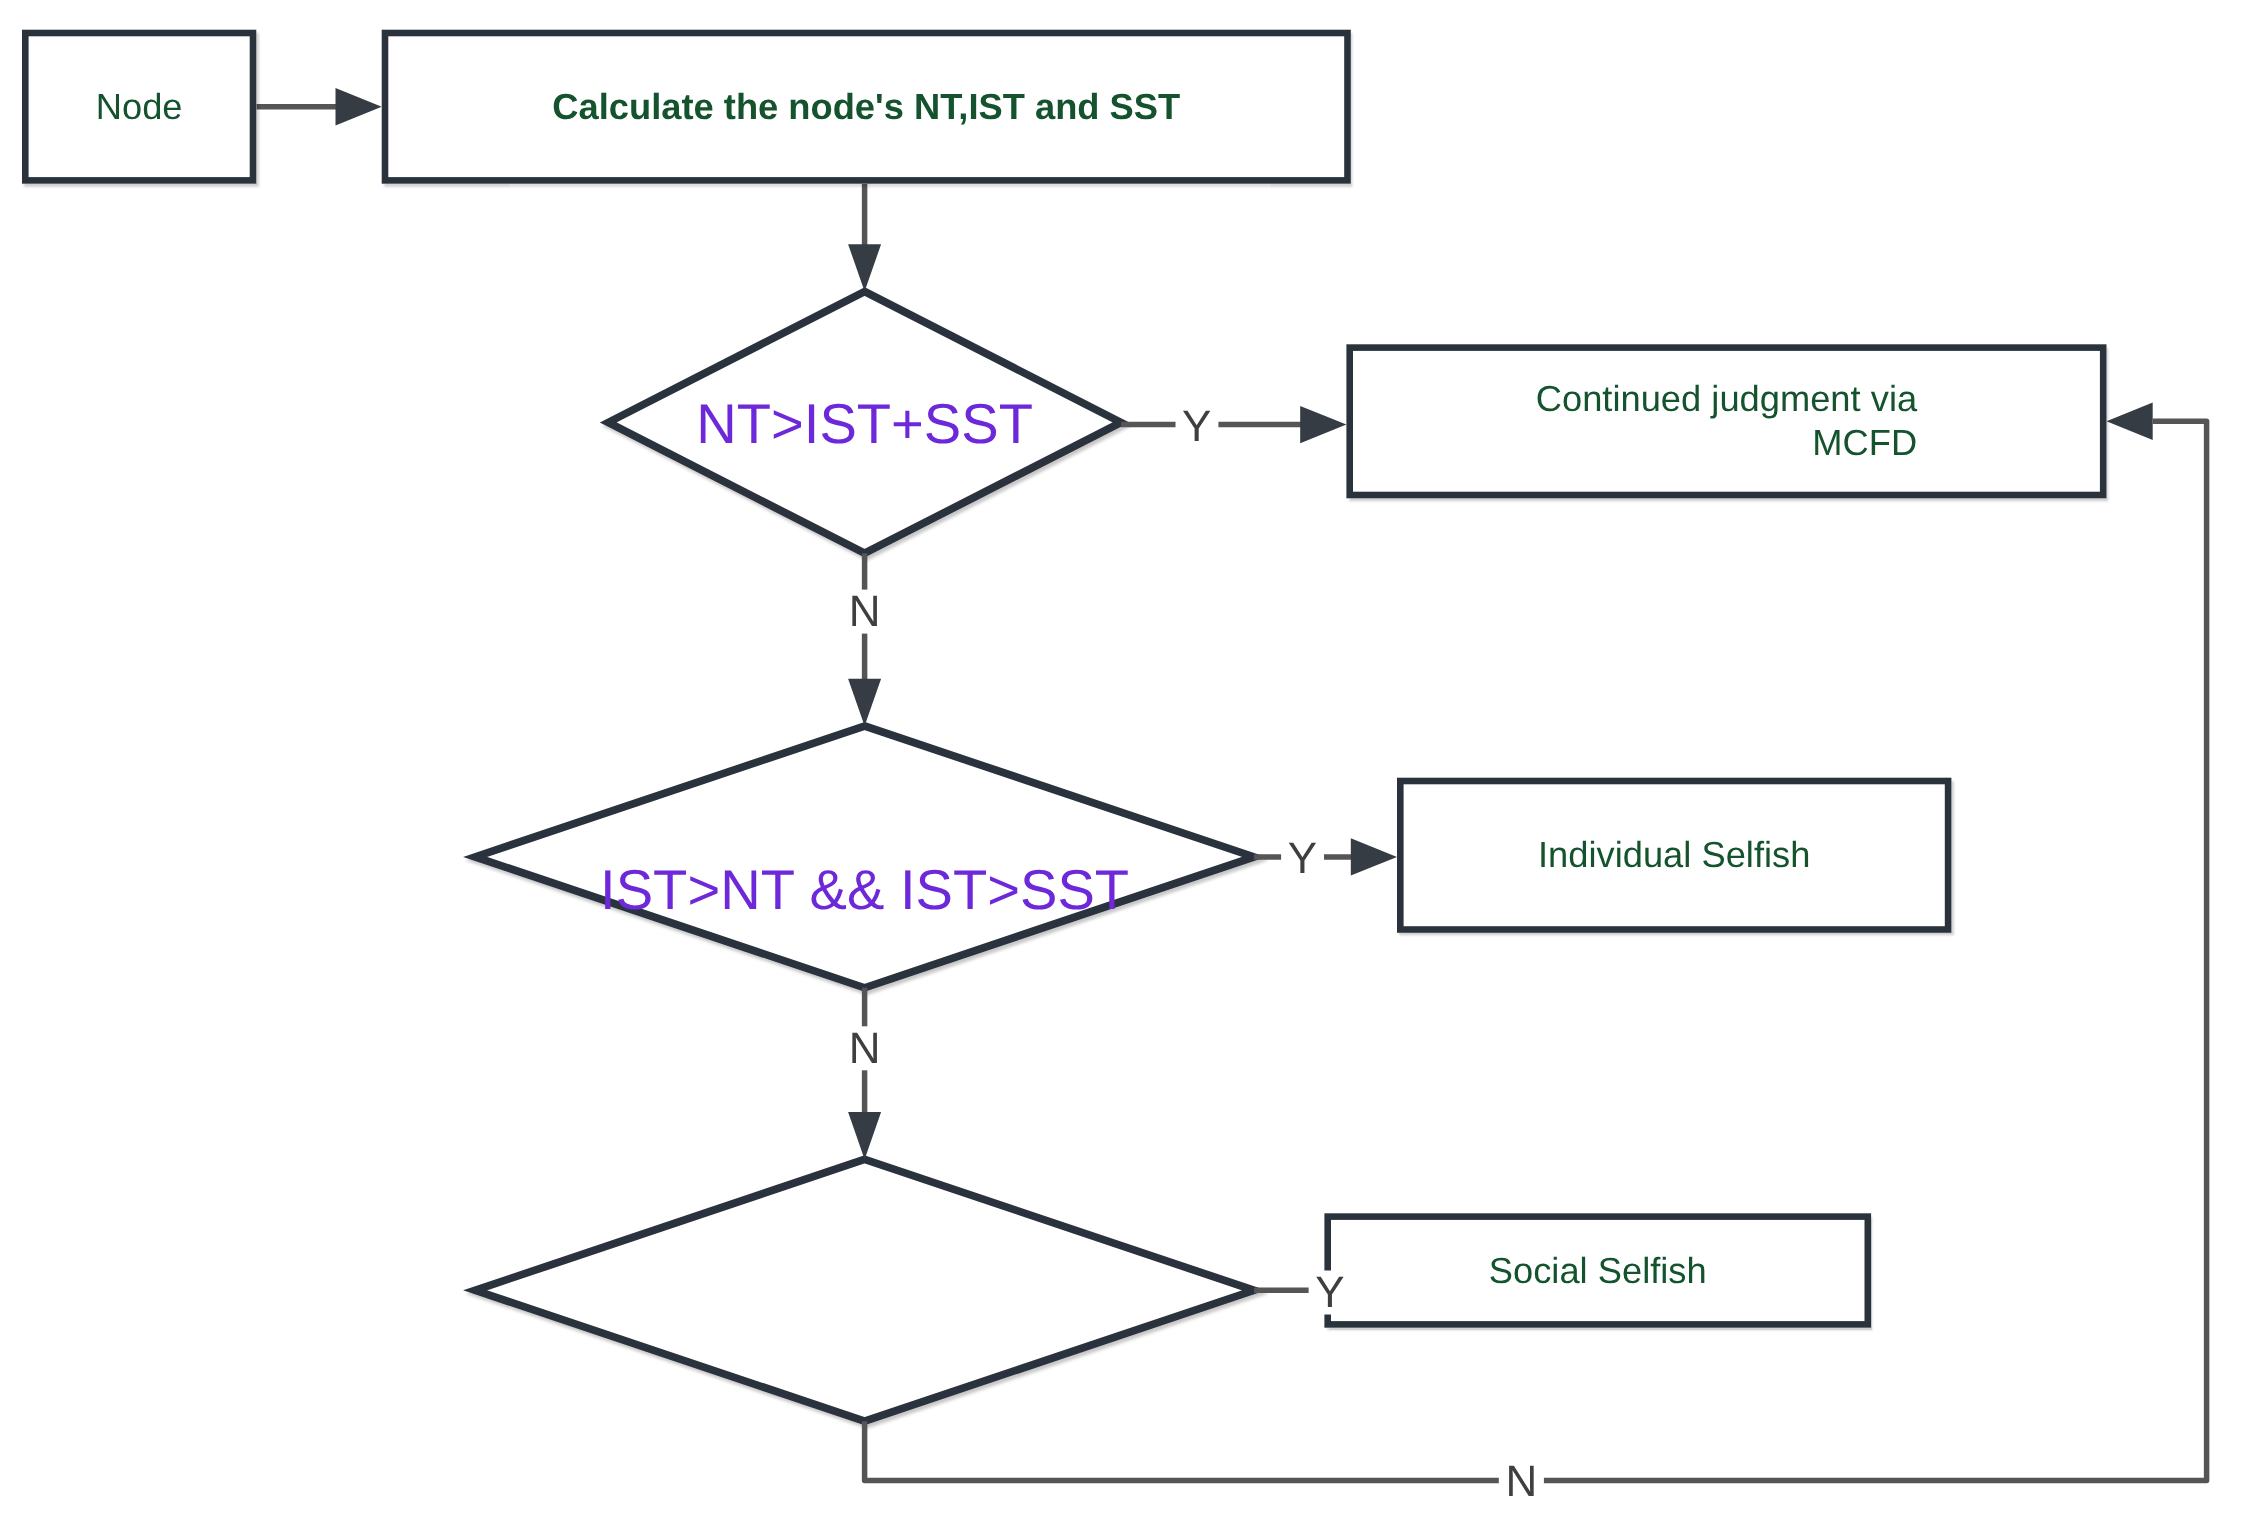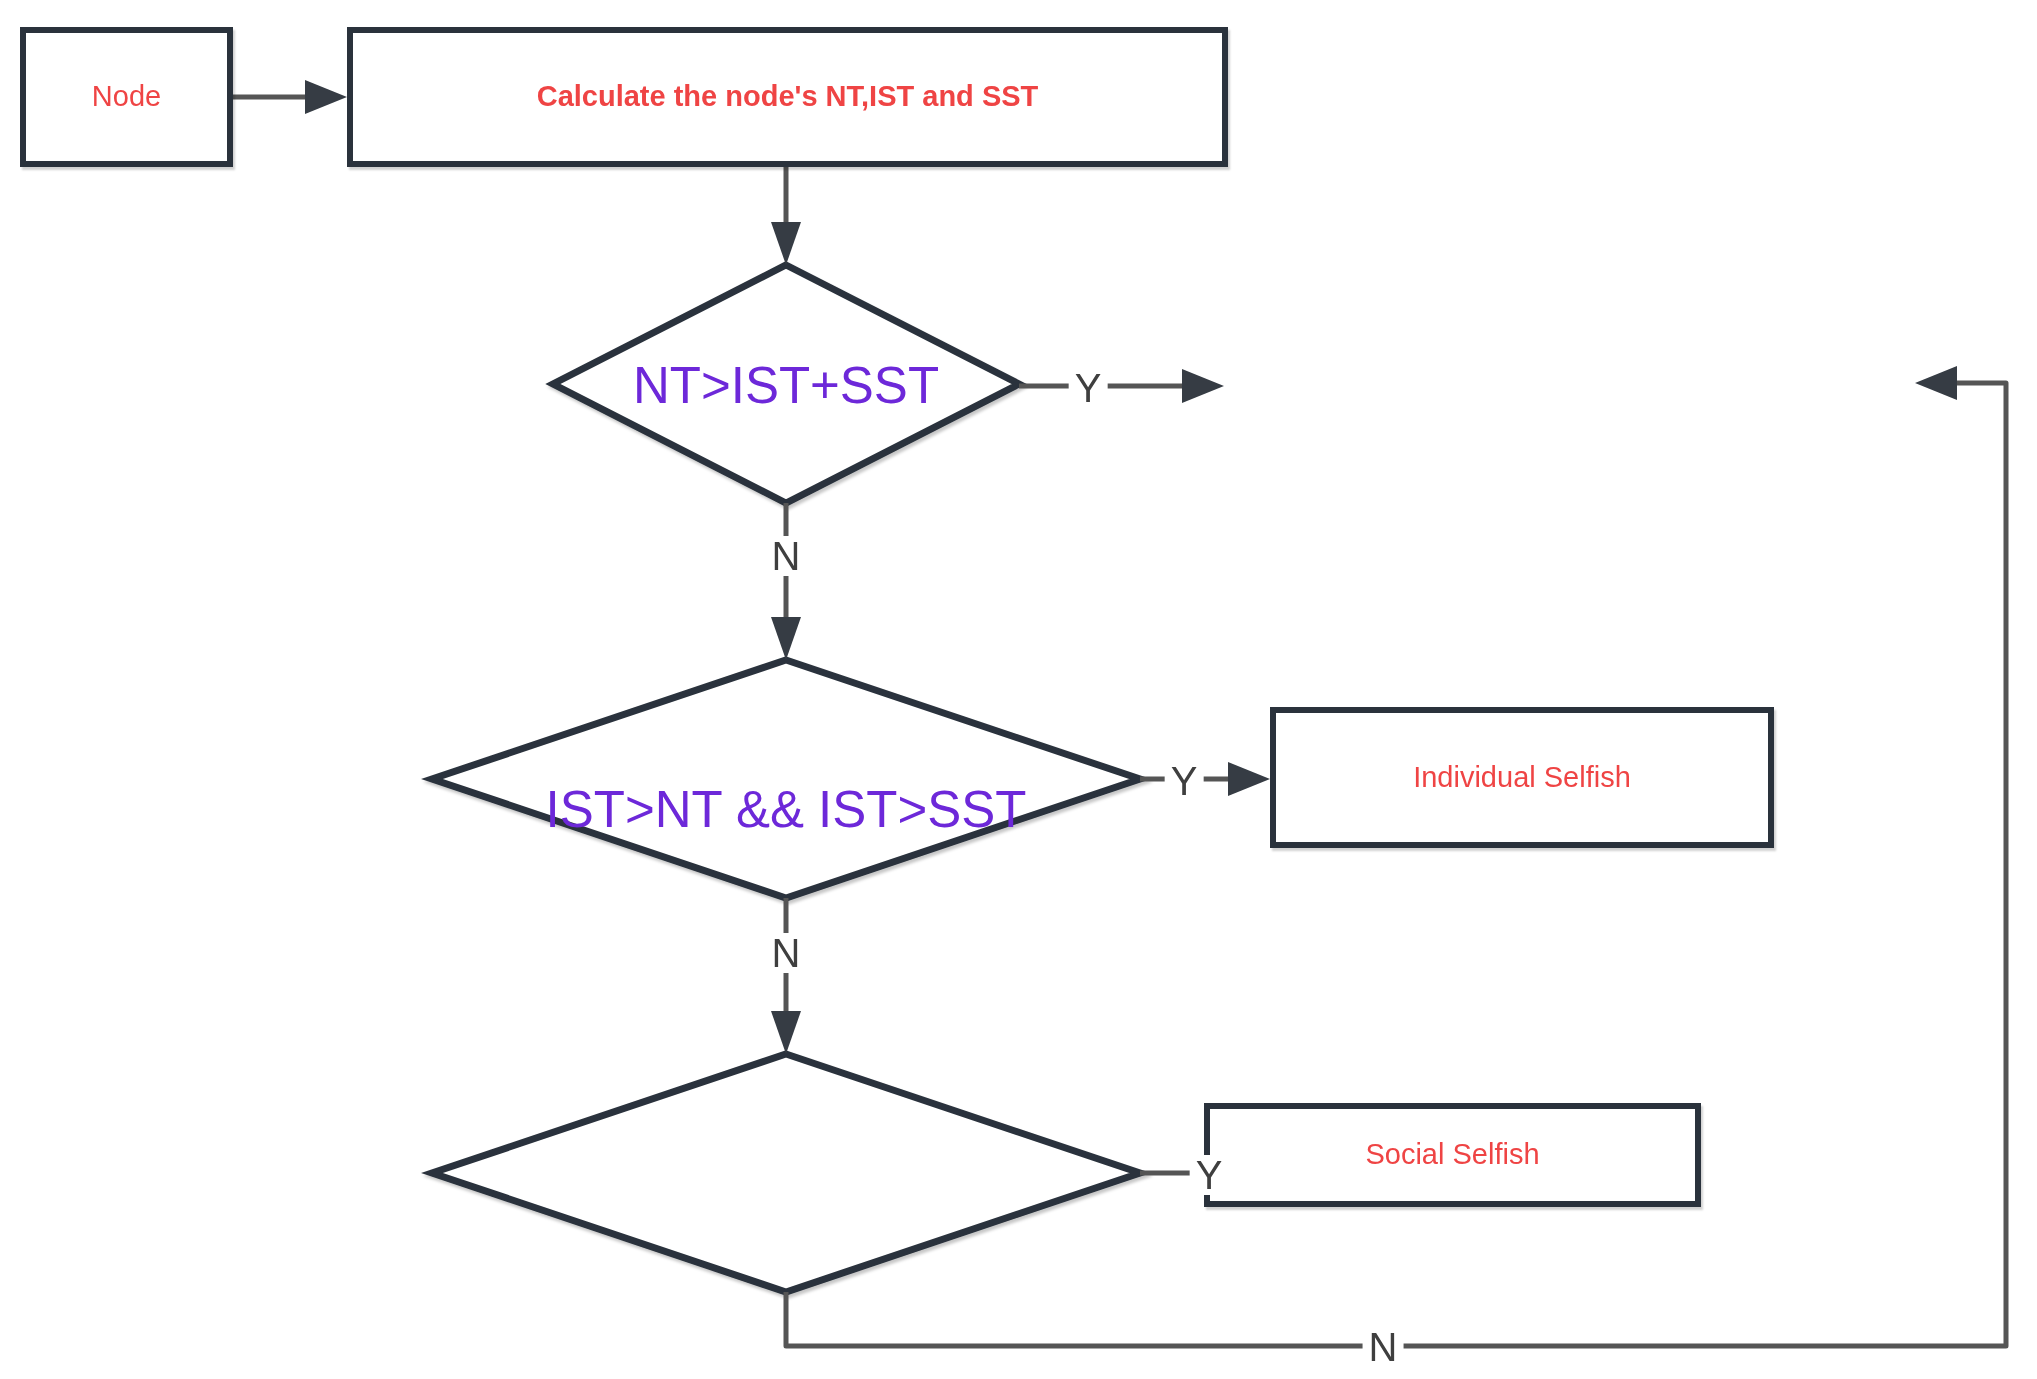--- a/index.html
+++ b/index.html
@@ -17,22 +17,22 @@
   #wires{
     position:absolute; left:0; top:0; z-index:1;
   }
   .box{
     position:absolute;
     box-sizing:border-box;
     background:#ffffff;
     border:6px solid #2a323c;
     display:flex; align-items:center; justify-content:center;
     text-align:right;
-    color:#ef4444;
-    font-size:29px;
+    color:#14532d;
+    font-size:33px;
     line-height:1.22;
     z-index:2;
     box-shadow:2px 3px 2px rgba(0,0,0,0.18);
     white-space:pre-line;
   }
   #node-box   {left:20px;   top:27px;   width:213px; height:140px;}
   #calc-box   {left:347px;  top:27px;   width:881px; height:140px; white-space:nowrap;font-weight:bold;}
   #mcfd-box   {left:1224px; top:313px;  width:691px; height:140px;}
   #ind-box    {left:1270px; top:707px;  width:504px; height:141px;}
   #soc-box    {left:1204px; top:1103px; width:497px; height:104px;}
@@ -100,20 +100,22 @@
 
     <path d="M1140,1173 H1232" stroke="#555555" stroke-width="5" fill="none"></path>
     <polygon points="1272,1173 1230,1156 1230,1190" fill="#363c44"></polygon>
 
     <path d="M786,1292 V1346 H2006 V383 H1957" stroke="#555555" stroke-width="5" fill="none" stroke-linejoin="round"></path>
     <polygon points="1915,383 1957,366 1957,400" fill="#363c44"></polygon>
   </svg>
 
   <div class="box" id="node-box">Node</div>
   <div class="box" id="calc-box">Calculate the node's NT,IST and SST</div>
+  <div class="box" id="mcfd-box">Continued judgment via
+MCFD</div>
   <div class="box" id="ind-box">Individual Selfish</div>
   <div class="box" id="soc-box">Social Selfish</div>
 
   <div class="diamond-label" id="d1-label">NT&gt;IST+SST</div>
   <div class="diamond-label" id="d2-label">IST&gt;NT &amp;&amp; IST&gt;SST</div>
 
   <div class="edge-label" id="y1-label">Y</div>
   <div class="edge-label" id="n1-label">N</div>
   <div class="edge-label" id="y2-label">Y</div>
   <div class="edge-label" id="n2-label">N</div>

